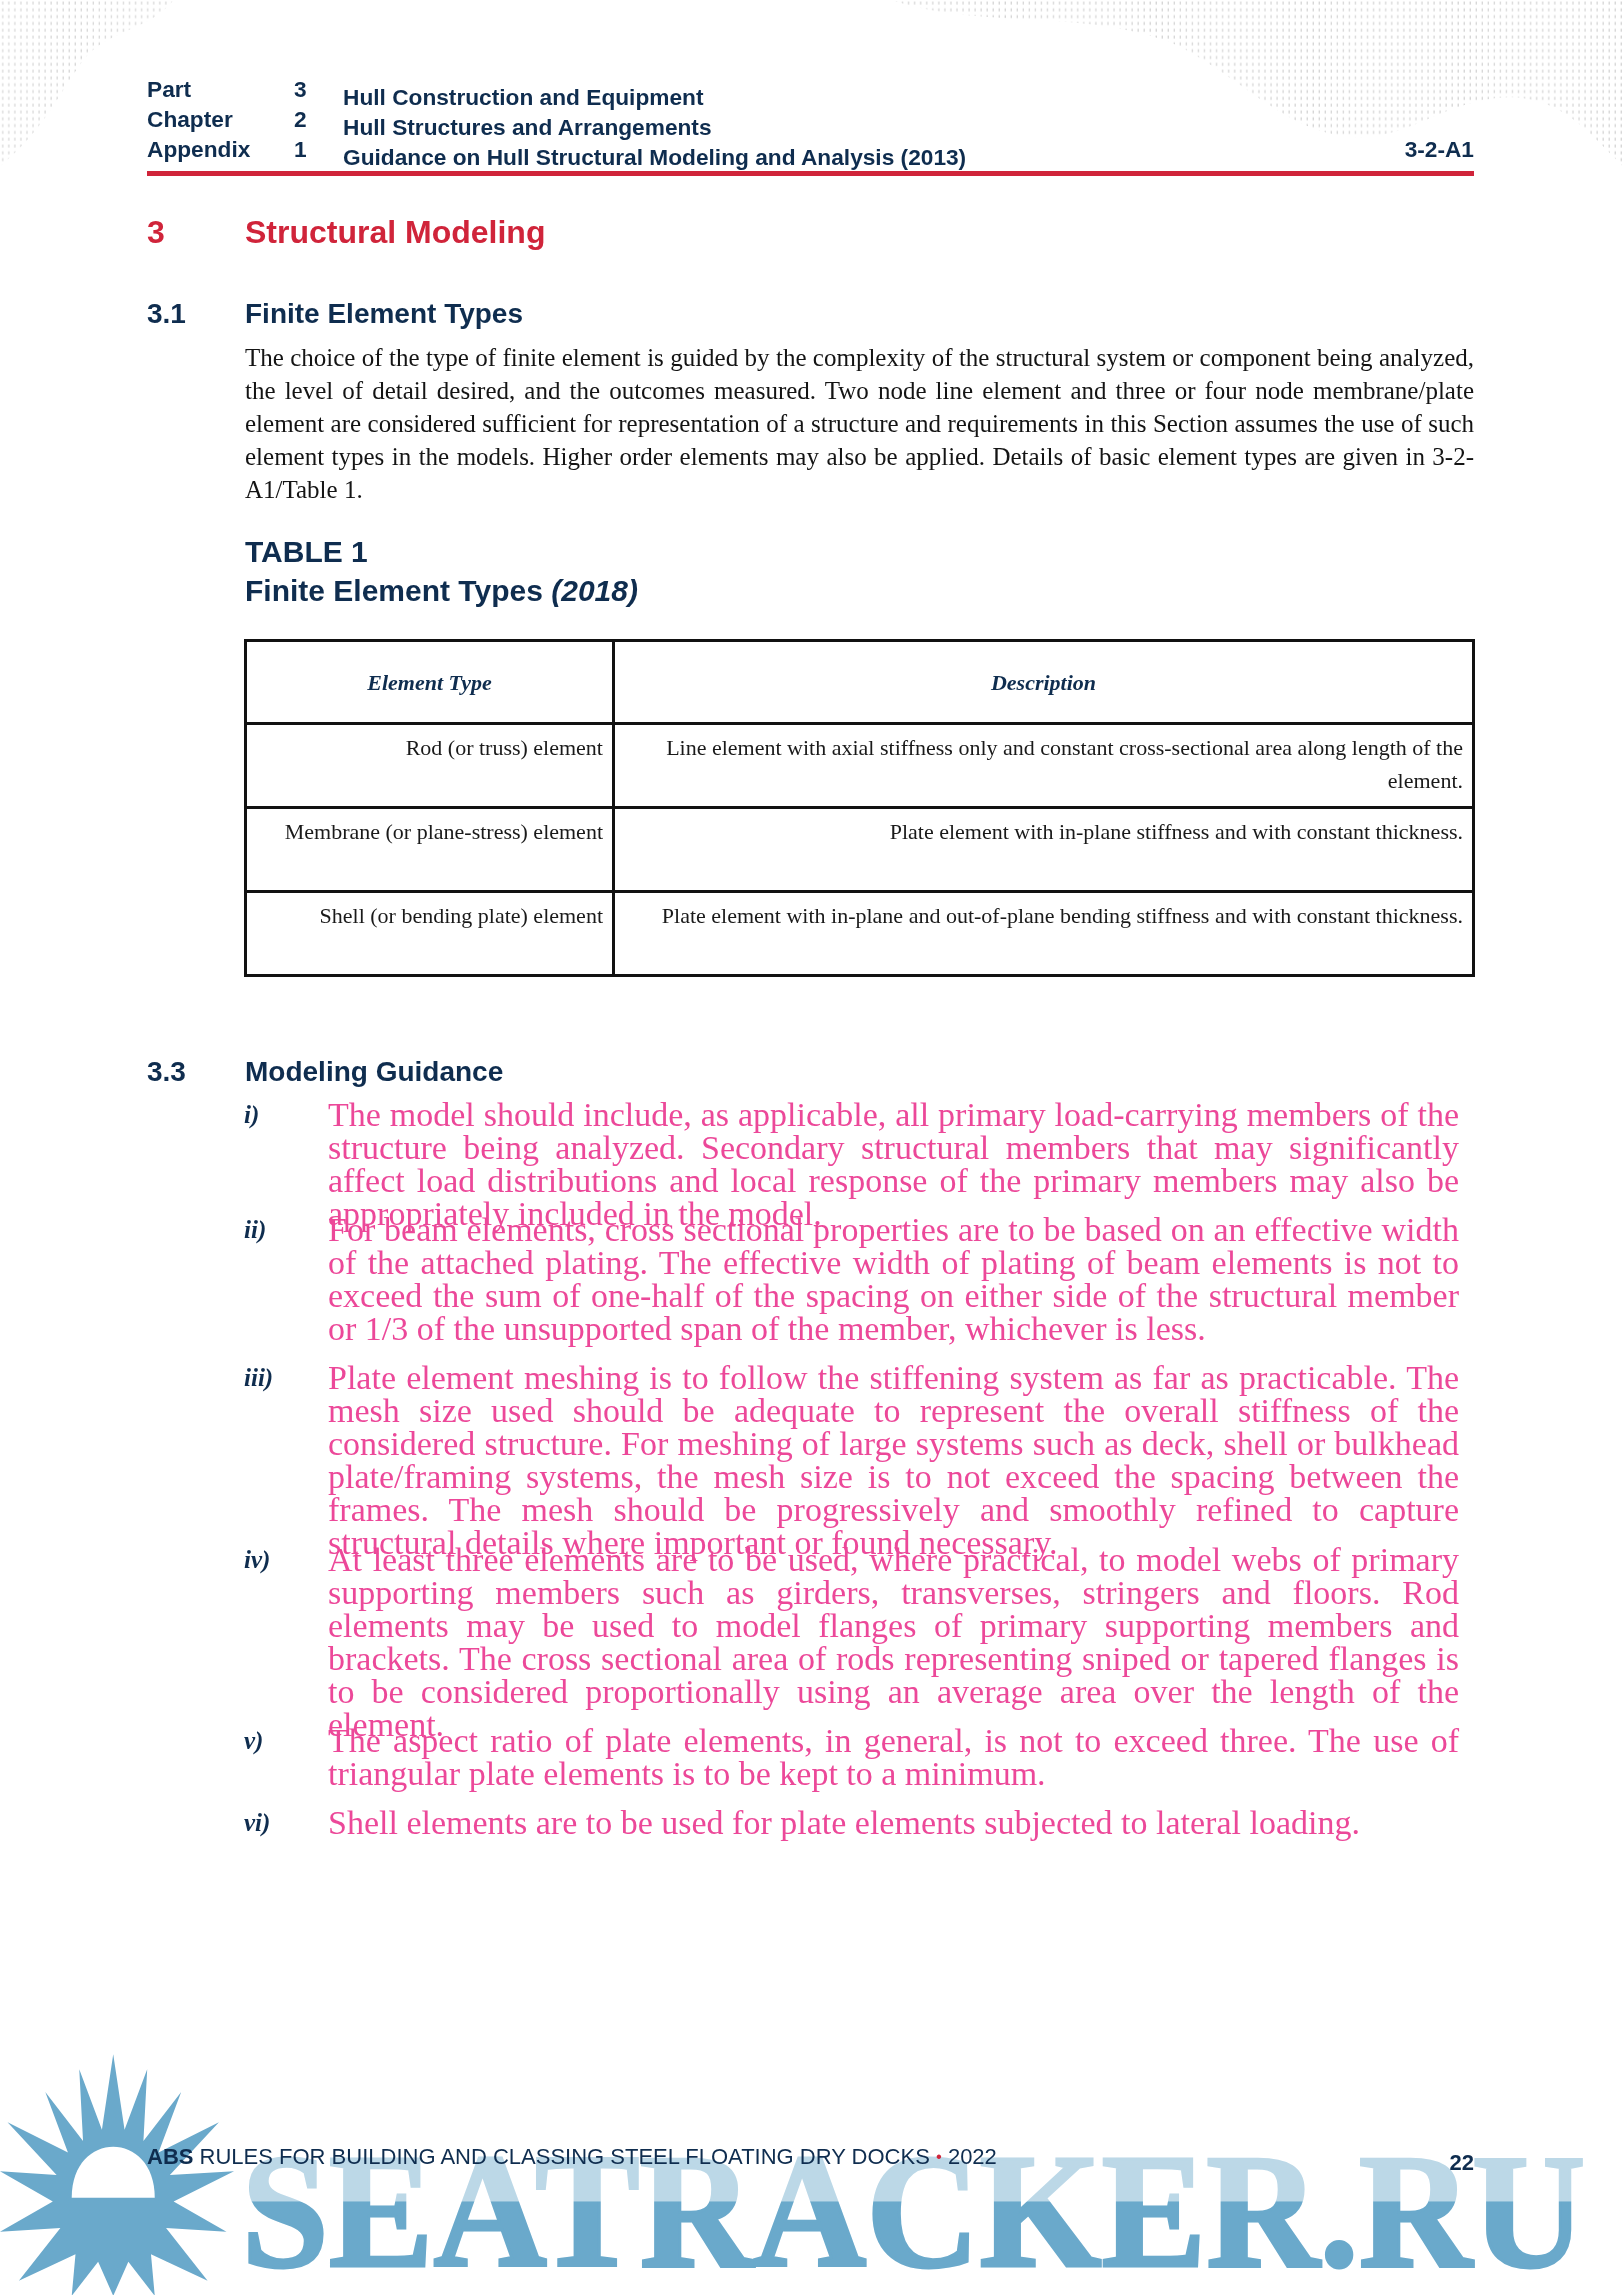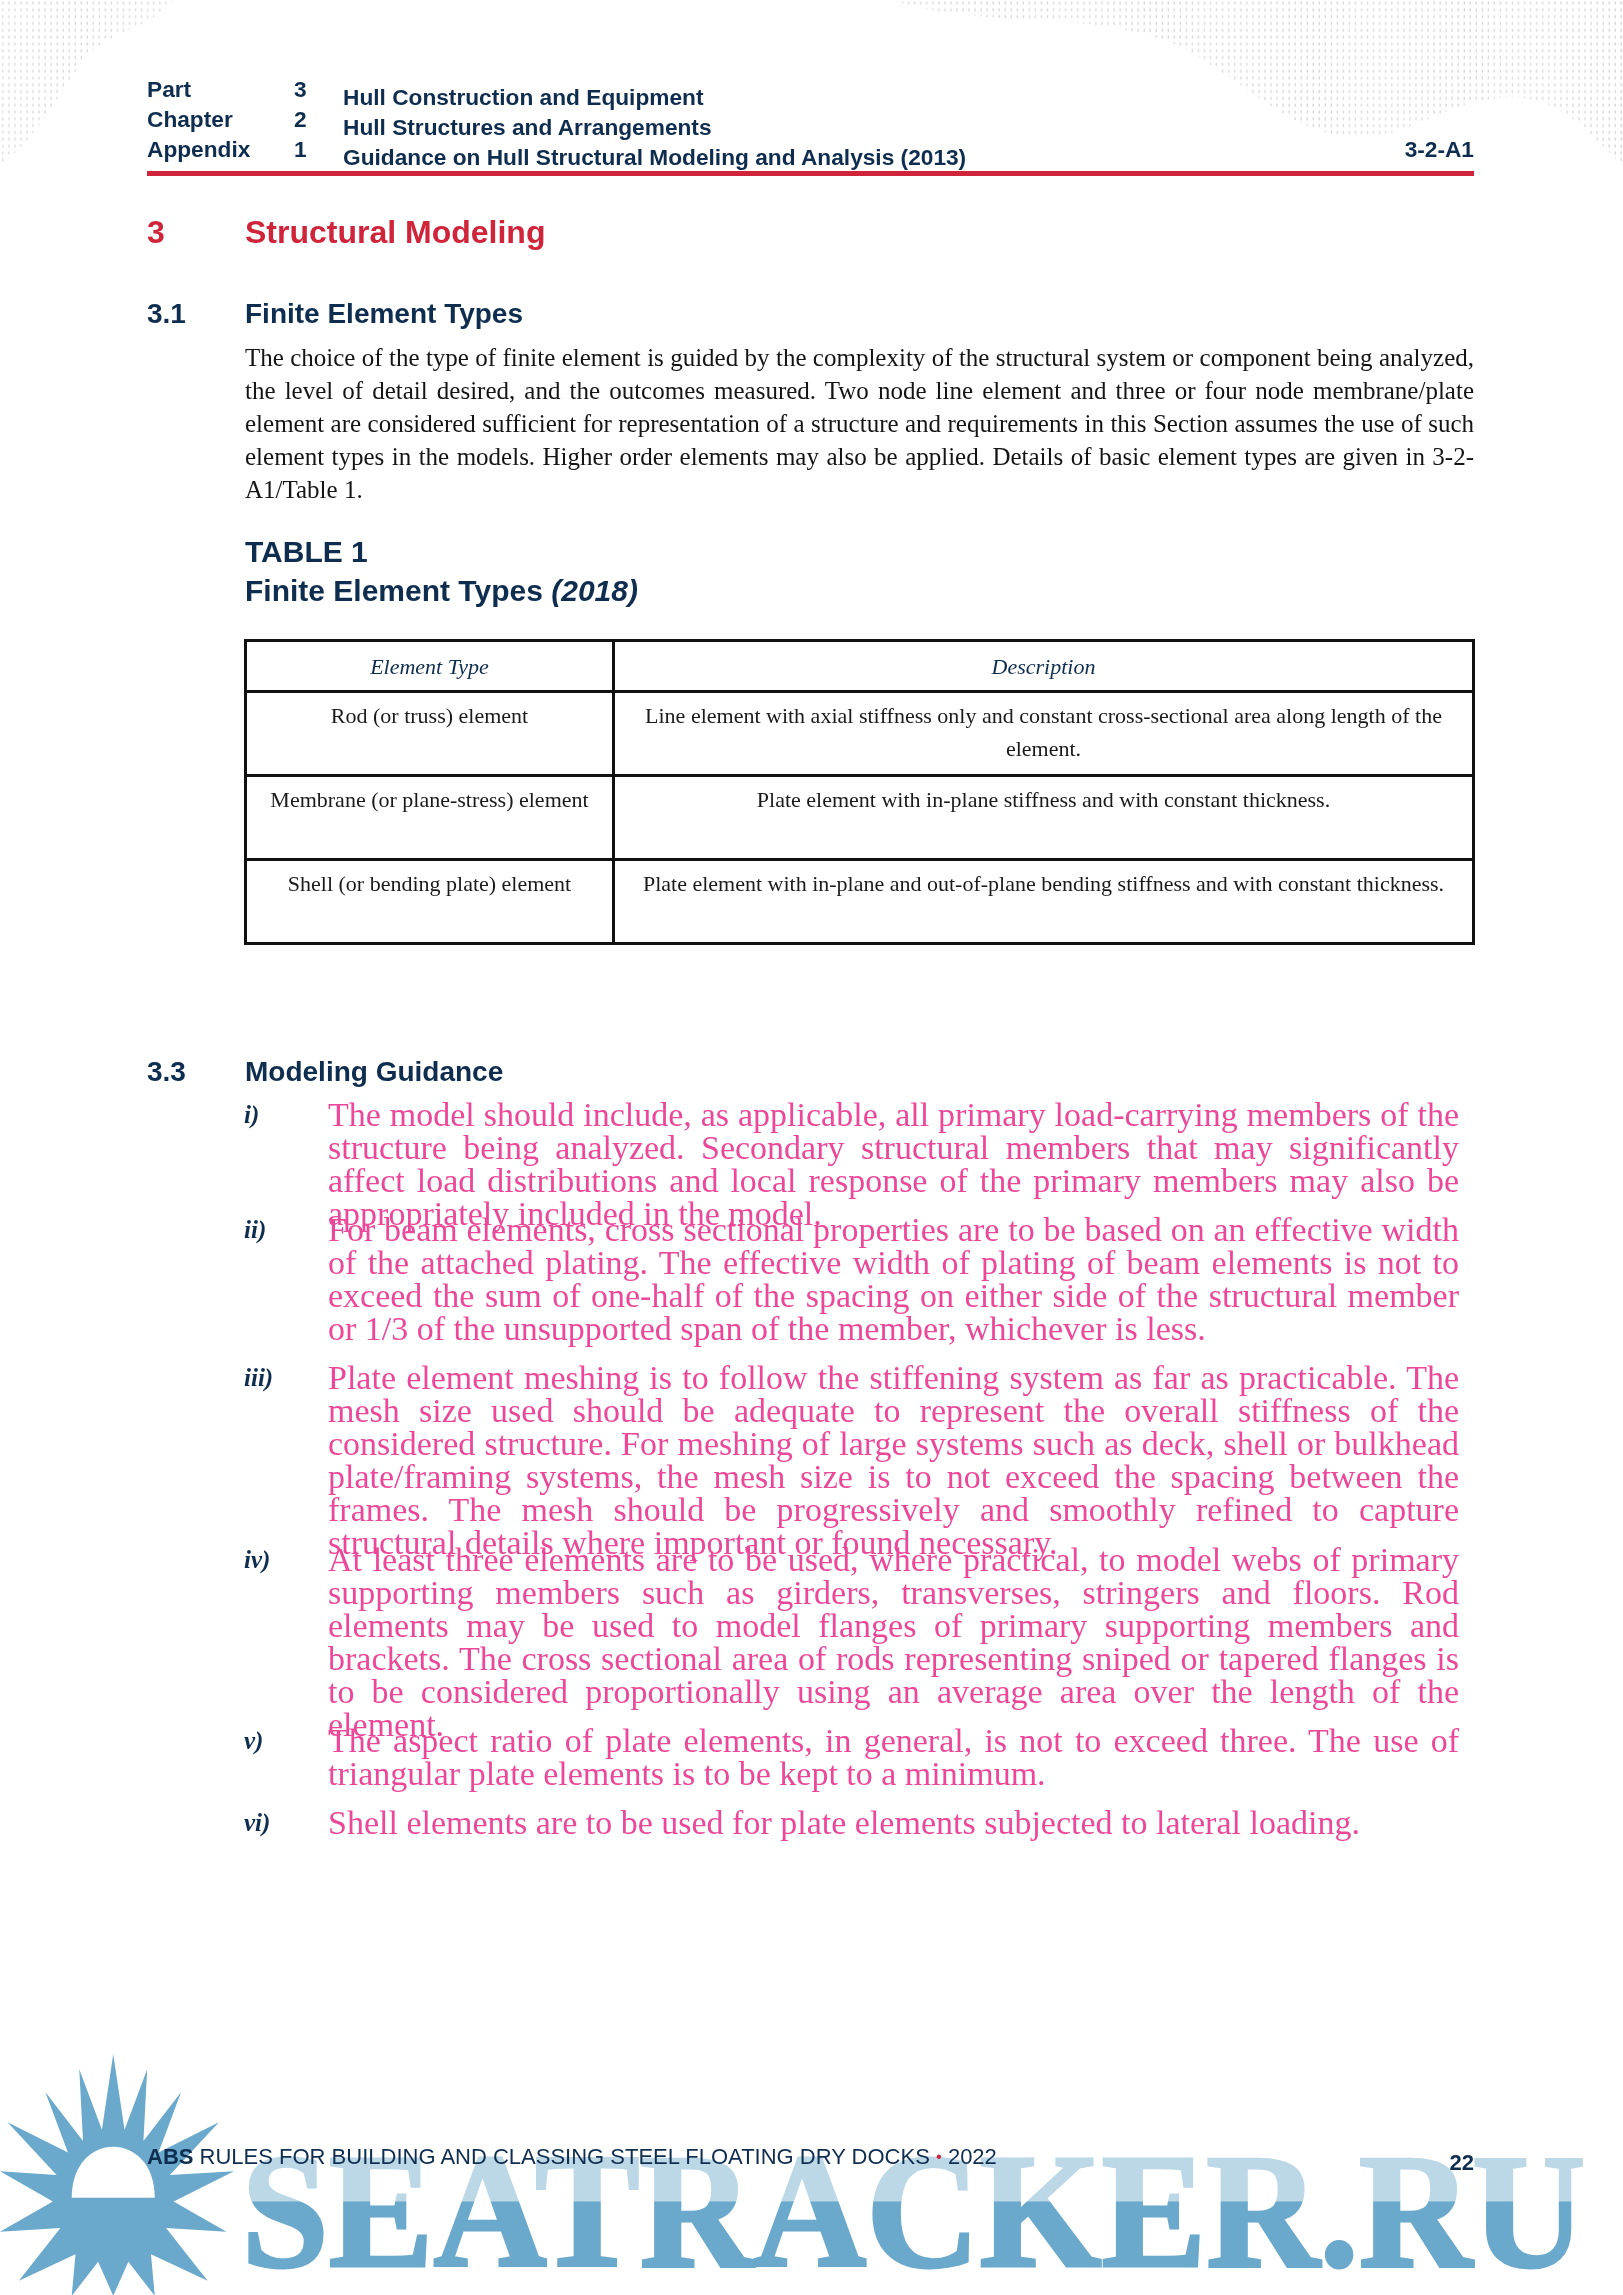--- a/index.html
+++ b/index.html
@@ -14,22 +14,22 @@
   .h1 { position:absolute; left:147px; top:214px; font-family:"Liberation Sans", sans-serif; font-weight:bold; font-size:32px; color:#d0243a; white-space:nowrap; }
   .h1 .num { position:absolute; left:0; }
   .h1 .txt { position:absolute; left:98px; }
   .h2 { position:absolute; left:147px; font-family:"Liberation Sans", sans-serif; font-weight:bold; font-size:28px; color:#0f2d4f; white-space:nowrap; }
   .h2 .num { position:absolute; left:0; }
   .h2 .txt { position:absolute; left:98px; }
   .para { position:absolute; left:245px; width:1229px; font-size:25px; line-height:33px; text-align:justify; color:#141414; }
   .tbl-title { position:absolute; left:245px; width:1229px; font-family:"Liberation Sans", sans-serif; font-weight:bold; color:#0f2d4f; font-size:30px; }
   .tbl-title i { font-style:italic; }
   table.fe { position:absolute; left:244px; top:639px; width:1231px; border-collapse:collapse; font-size:22px; line-height:33px; color:#1a1a1a; }
-  table.fe th, table.fe td { border:3px solid #111; vertical-align:top; text-align:center; padding:6px 9px 6px 9px; }
-  table.fe th { font-weight:normal; font-style:italic; color:#0f2d4f; text-align:center; vertical-align:middle; height:38px; padding:5px 9px; }
+  table.fe th, table.fe td { border:3px solid #111; vertical-align:top; text-align:right; padding:6px 9px 6px 9px; }
+  table.fe th { font-weight:bold; font-style:italic; color:#0f2d4f; text-align:center; vertical-align:middle; height:38px; padding:21px 9px; }
   table.fe td { height:69px; }
   table.fe col.c1 { width:368px; }
   .li { position:absolute; left:244px; width:1231px; }
   .li .lbl { position:absolute; left:0; top:0; font-style:italic; font-weight:bold; color:#0f2d4f; font-size:25px; line-height:33px; }
   .li .txt { position:absolute; left:84px; width:1131px; font-size:34px; line-height:33px; text-align:justify; color:#ec4899; }
   .watermark { position:absolute; left:0; top:2039px; width:1623px; height:257px; pointer-events:none; }
   .footer { position:absolute; left:147px; top:2144px; width:1327px; font-family:"Liberation Sans", sans-serif; font-size:22px; color:#0f2d4f; white-space:nowrap; }
   .footer .abs { font-weight:bold; color:#0f2d4f; }
   .footer .dot { color:#d0243a; font-size:16.6px; vertical-align:2.3px; }
   .footer .pg { position:absolute; right:0; top:0; font-weight:bold;margin-top:6px; }

